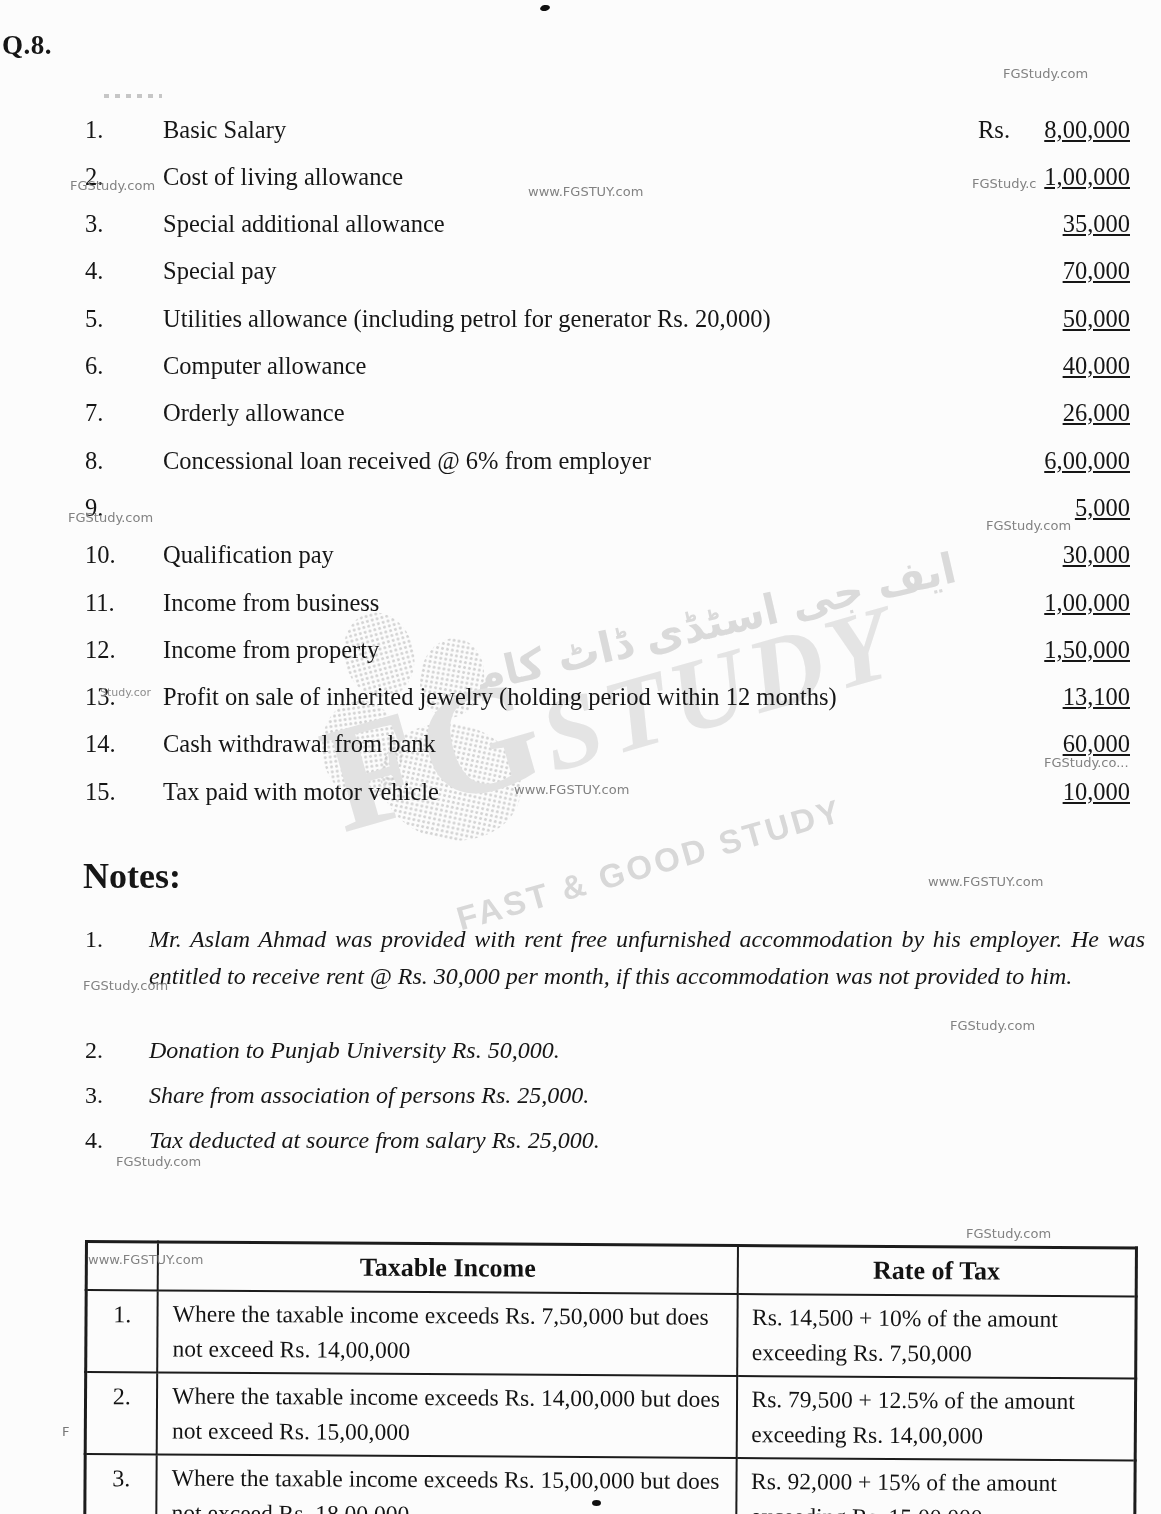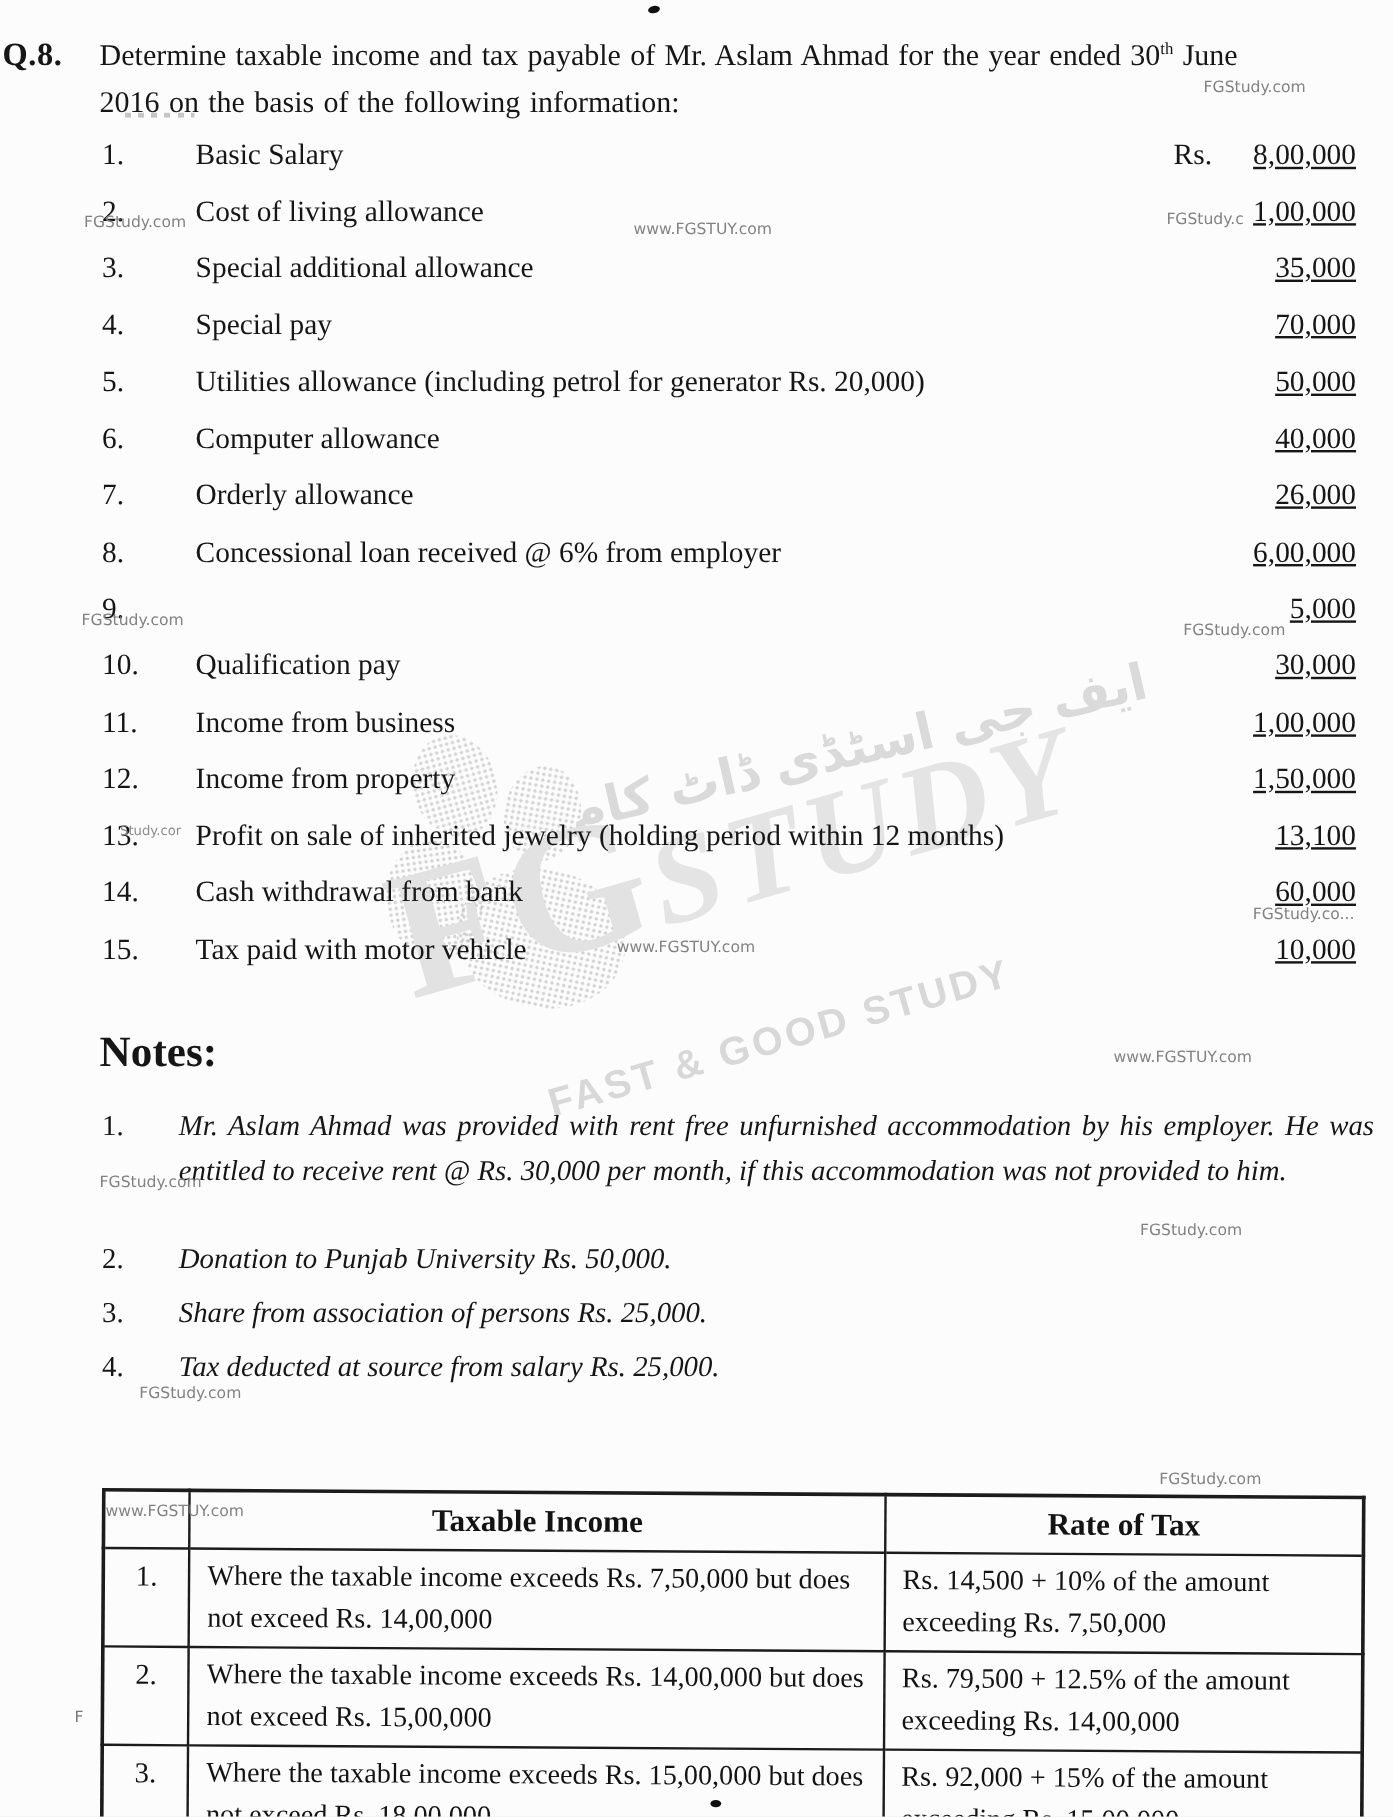--- a/index.html
+++ b/index.html
@@ -93,21 +93,20 @@
     <div class="wm-urdu">ایف جی اسٹڈی ڈاٹ کام</div>
     <div class="wm-brand">
       <span class="wm-fg">FG</span><span class="wm-study">STUDY</span>
     </div>
     <div class="wm-tag">FAST &amp; GOOD STUDY</div>
   </div>
 
   <div class="layer content">
 
     <div class="q-no">Q.8.</div>
-    <div class="q-text"><span>Determine taxable income and tax payable of Mr. Aslam Ahmad for the year ended 30</span><sup>th</sup><span> June</span><br><span>2016 on the basis of the following information:</span></div>
     <div class="smudge"></div>
 
     <div class="irow" style="top:116px">
         <span class="ino">1.</span>
         <span class="ilbl">Basic Salary</span>
         <span class="irs">Rs.</span>
         <span class="iamt">8,00,000</span>
       </div>
     <div class="irow" style="top:163px">
         <span class="ino">2.</span>

